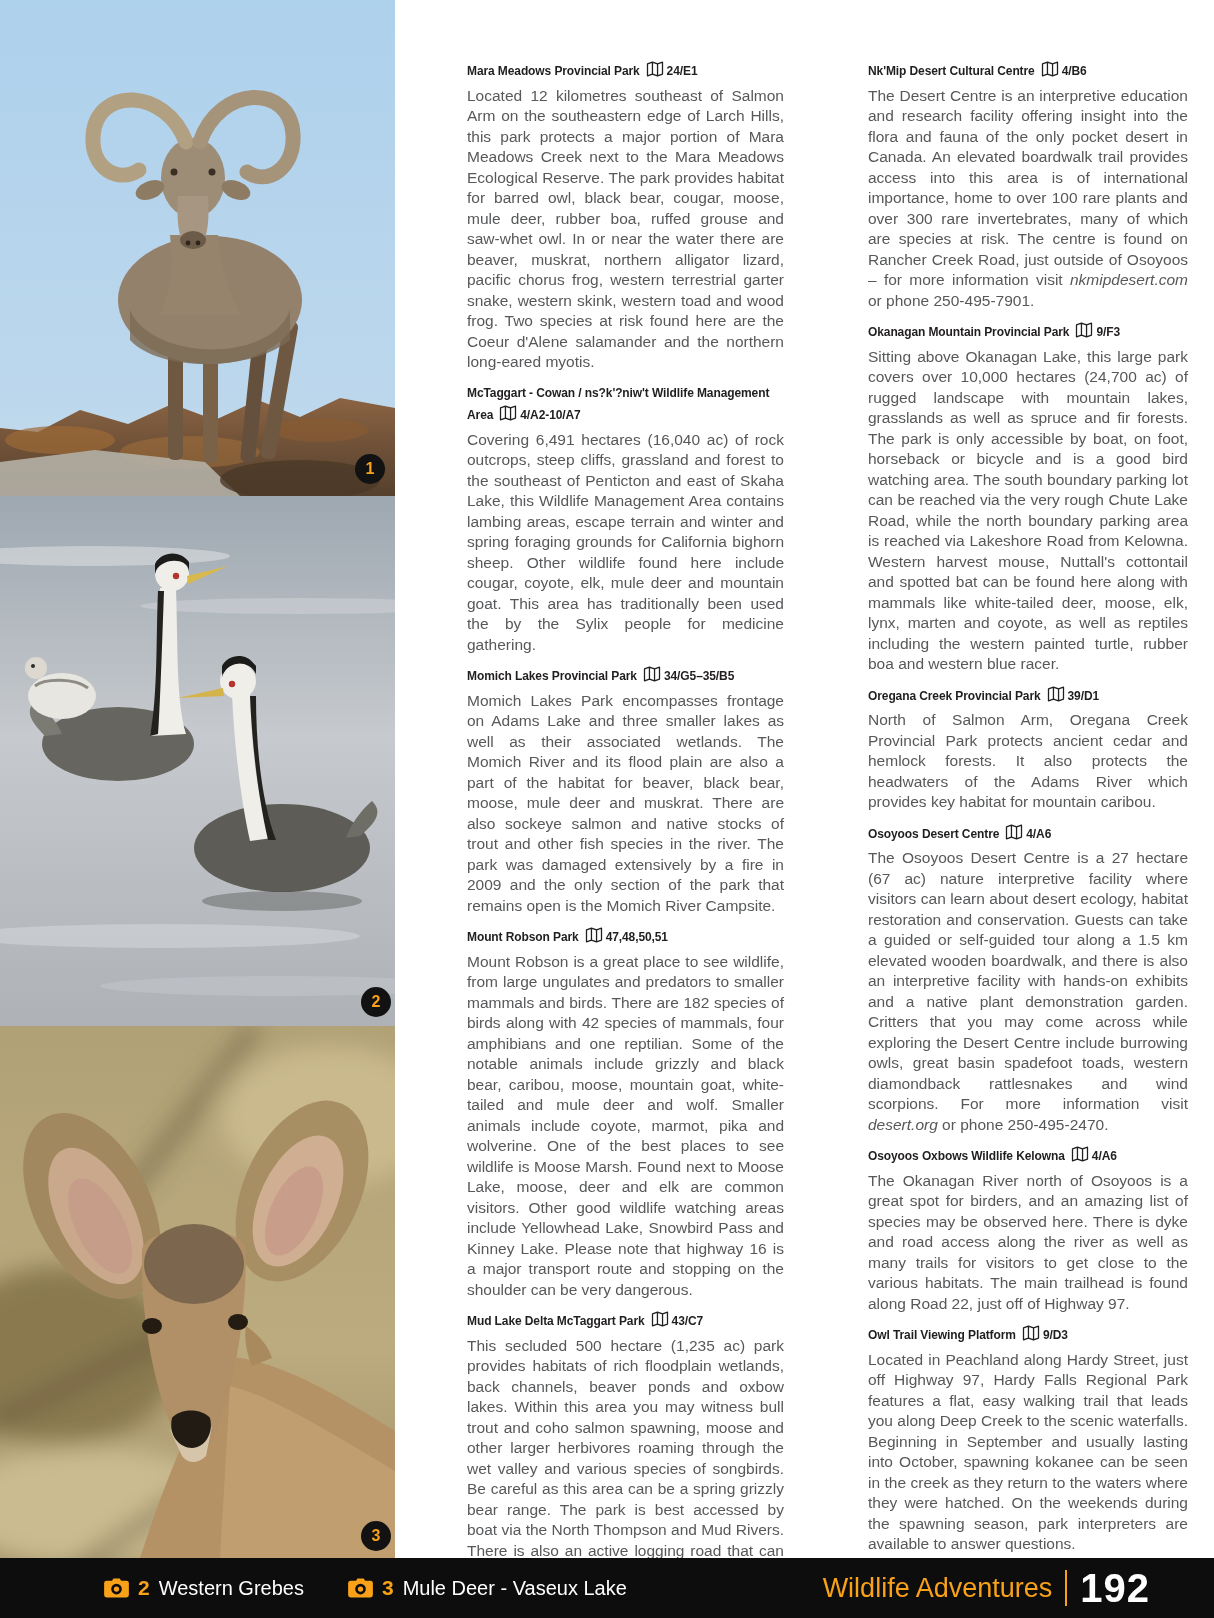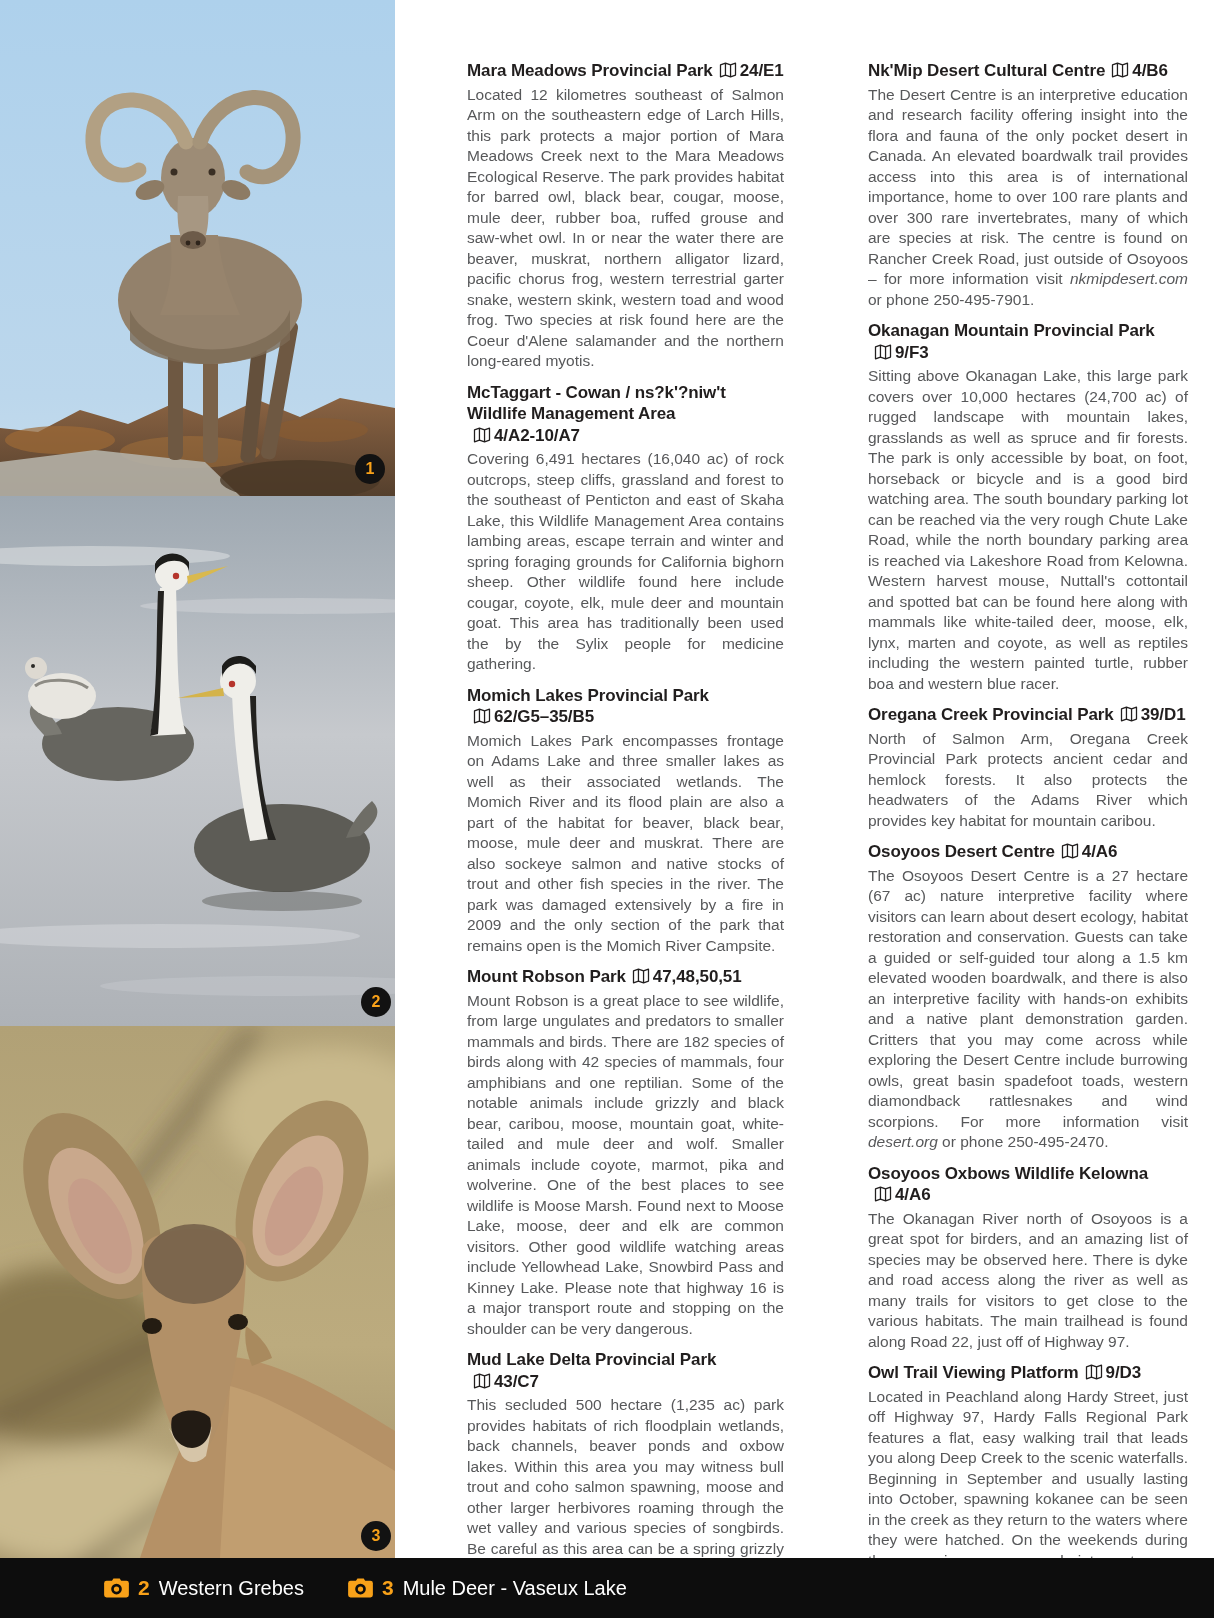--- a/index.html
+++ b/index.html
@@ -19,21 +19,21 @@
            display:flex; align-items:center; justify-content:center; }
   #photo1 .badge { right:10px; bottom:12px; }
   #photo2 .badge { right:4px;  bottom:9px; }
   #photo3 .badge { right:4px;  bottom:7px; }
 
   
   .col { position:absolute; top:60px; color:var(--body); font-size:15.5px; line-height:20.5px;
          text-align:justify; }
   #col1 { left:467px; width:317px; }
   #col2 { left:868px; width:320px; }
-  .entry-title { margin:10px 0 3px 0; font-size:17px; line-height:21.5px; font-weight:700;
+  .entry-title { margin:10px 0 3px 0; font-size:12px; line-height:21.5px; font-weight:700;
                  color:var(--heading); text-align:left; letter-spacing:-0.1px; }
   .entry:first-child .entry-title { margin-top:0; }
   .mapref { white-space:nowrap; font-weight:700; color:var(--heading); }
   .map-icon { width:18px; height:18px; vertical-align:-3px; margin:0 3px 0 6px; }
   .entry-body { margin:0; }
   .entry-body i { font-style:italic; }
 
   
   .footer { position:absolute; left:0; top:1558px; width:1214px; height:60px;
             background:var(--footer-bg); display:flex; align-items:center; }
@@ -206,37 +206,37 @@
               <path d="M2 5.2 L8.6 2.8 L15.4 5.2 L22 2.8 V18.8 L15.4 21.2 L8.6 18.8 L2 21.2 Z M8.6 2.8 V18.8 M15.4 5.2 V21.2" fill="none" stroke="#211e1e" stroke-width="1.7" stroke-linejoin="round"></path>
             </svg><span class="ref-text">4/A2-10/A7</span></span>
     </h3>
     <p class="entry-body"><span>Covering 6,491 hectares (16,040 ac) of rock outcrops, steep cliffs, grassland and forest to the southeast of Penticton and east of Skaha Lake, this Wildlife Management Area contains lambing areas, escape terrain and winter and spring foraging grounds for California bighorn sheep. Other wildlife found here include cougar, coyote, elk, mule deer and mountain goat. This area has traditionally been used the by the Sylix people for medicine gathering.</span></p>
   </article>
 
   <article class="entry">
     <h3 class="entry-title">
       <span class="title-text">Momich Lakes Provincial Park</span><span class="mapref"><svg class="map-icon" viewBox="0 0 24 24">
               <path d="M2 5.2 L8.6 2.8 L15.4 5.2 L22 2.8 V18.8 L15.4 21.2 L8.6 18.8 L2 21.2 Z M8.6 2.8 V18.8 M15.4 5.2 V21.2" fill="none" stroke="#211e1e" stroke-width="1.7" stroke-linejoin="round"></path>
-            </svg><span class="ref-text">62/G5–35/B5</span></span>
+            </svg><span class="ref-text">34/G5–35/B5</span></span>
     </h3>
     <p class="entry-body"><span>Momich Lakes Park encompasses frontage on Adams Lake and three smaller lakes as well as their associated wetlands. The Momich River and its flood plain are also a part of the habitat for beaver, black bear, moose, mule deer and muskrat. There are also sockeye salmon and native stocks of trout and other fish species in the river. The park was damaged extensively by a fire in 2009 and the only section of the park that remains open is the Momich River Campsite.</span></p>
   </article>
 
   <article class="entry">
     <h3 class="entry-title">
       <span class="title-text">Mount Robson Park</span><span class="mapref"><svg class="map-icon" viewBox="0 0 24 24">
               <path d="M2 5.2 L8.6 2.8 L15.4 5.2 L22 2.8 V18.8 L15.4 21.2 L8.6 18.8 L2 21.2 Z M8.6 2.8 V18.8 M15.4 5.2 V21.2" fill="none" stroke="#211e1e" stroke-width="1.7" stroke-linejoin="round"></path>
             </svg><span class="ref-text">47,48,50,51</span></span>
     </h3>
     <p class="entry-body"><span>Mount Robson is a great place to see wildlife, from large ungulates and predators to smaller mammals and birds. There are 182 species of birds along with 42 species of mammals, four amphibians and one reptilian. Some of the notable animals include grizzly and black bear, caribou, moose, mountain goat, white-tailed and mule deer and wolf. Smaller animals include coyote, marmot, pika and wolverine. One of the best places to see wildlife is Moose Marsh. Found next to Moose Lake, moose, deer and elk are common visitors. Other good wildlife watching areas include Yellowhead Lake, Snowbird Pass and Kinney Lake. Please note that highway 16 is a major transport route and stopping on the shoulder can be very dangerous.</span></p>
   </article>
 
   <article class="entry">
     <h3 class="entry-title">
-      <span class="title-text">Mud Lake Delta Provincial Park</span><span class="mapref"><svg class="map-icon" viewBox="0 0 24 24">
+      <span class="title-text">Mud Lake Delta McTaggart Park</span><span class="mapref"><svg class="map-icon" viewBox="0 0 24 24">
               <path d="M2 5.2 L8.6 2.8 L15.4 5.2 L22 2.8 V18.8 L15.4 21.2 L8.6 18.8 L2 21.2 Z M8.6 2.8 V18.8 M15.4 5.2 V21.2" fill="none" stroke="#211e1e" stroke-width="1.7" stroke-linejoin="round"></path>
             </svg><span class="ref-text">43/C7</span></span>
     </h3>
     <p class="entry-body"><span>This secluded 500 hectare (1,235 ac) park provides habitats of rich floodplain wetlands, back channels, beaver ponds and oxbow lakes. Within this area you may witness bull trout and coho salmon spawning, moose and other larger herbivores roaming through the wet valley and various species of songbirds. Be careful as this area can be a spring grizzly bear range. The park is best accessed by boat via the North Thompson and Mud Rivers. There is also an active logging road that can be used to reach portions of the park.</span></p>
   </article>
 </section>
   <section class="col" id="col2">
   <article class="entry">
     <h3 class="entry-title">
       <span class="title-text">Nk'Mip Desert Cultural Centre</span><span class="mapref"><svg class="map-icon" viewBox="0 0 24 24">
@@ -309,15 +309,20 @@
     <svg class="cam" viewBox="0 0 26 21">
       <path d="M8.2 3.2 L9.8 0.6 L16.4 0.6 L18 3.2 Z" fill="#f8a119"></path>
       <rect x="0" y="3" width="26" height="17.4" rx="2.6" fill="#f8a119"></rect>
       <circle cx="13" cy="11.6" r="5.6" fill="#0d0d0d"></circle>
       <circle cx="13" cy="11.6" r="2.8" fill="#f8a119"></circle>
     </svg>
     <span class="num">3</span>
     <span class="label">Mule Deer - Vaseux Lake</span>
   </div>
 </div>
+    <div class="pageinfo">
+      <span class="section-title">Wildlife Adventures</span>
+      <span class="vdiv"></span>
+      <span class="page-num">192</span>
+    </div>
   </footer>
 
 </div>
 
 </body></html>

